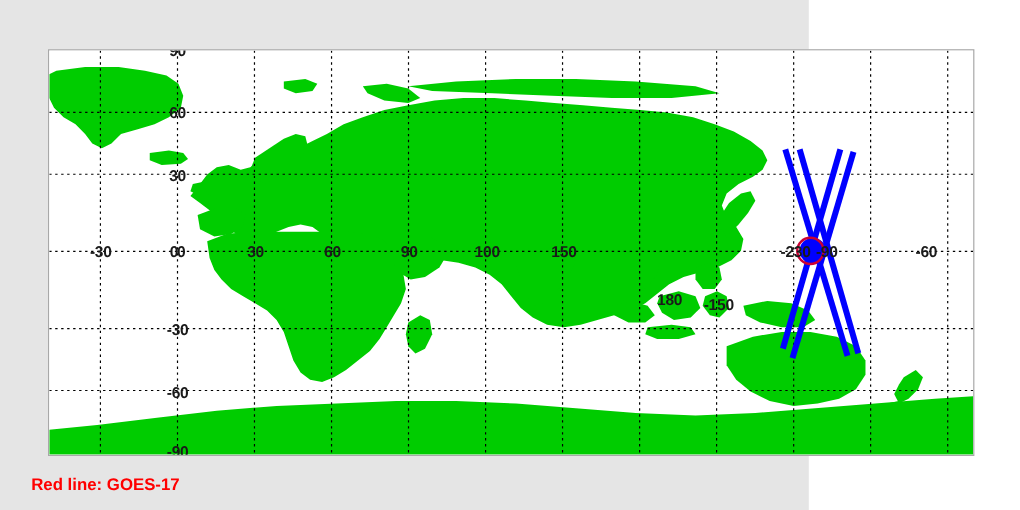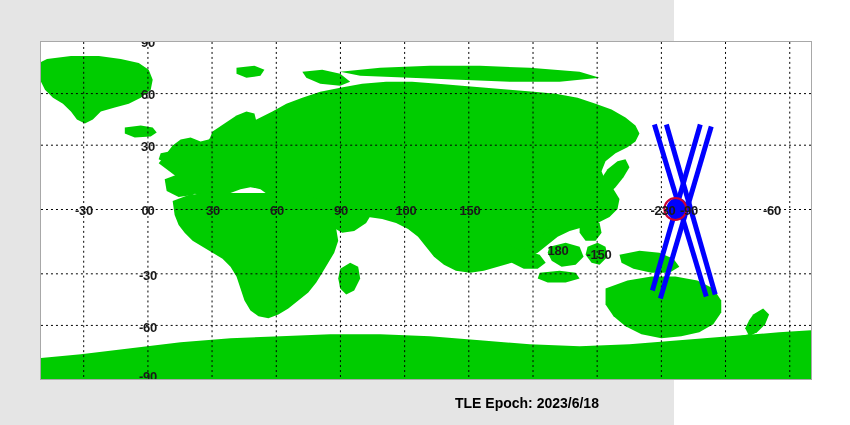--- a/index.html
+++ b/index.html
@@ -264,16 +264,16 @@
     <div class="grid-label lon-label" style="left:429px; top:168px;">150</div>
     <div class="grid-label lon-label" style="left:517px; top:168px;margin-top:40px;">180</div>
     <div class="grid-label lon-label" style="left:558px; top:168px;margin-top:44px;">-150</div>
     <div class="grid-label lon-label" style="left:622px; top:168px;">-230</div>
     <div class="grid-label lon-label" style="left:648px; top:168px;">-90</div>
     <div class="grid-label lon-label" style="left:731px; top:168px;">-60</div>
 
   </div>
 
   <div id="caption">
-    <span class="caption-item" id="caption-epoch">TLE Epoch: 2023/6/18</span>
+    <span class="caption-item" id="caption-red">Red line: GOES-17</span>
   </div>
 
 </div>
 
 </body></html>

